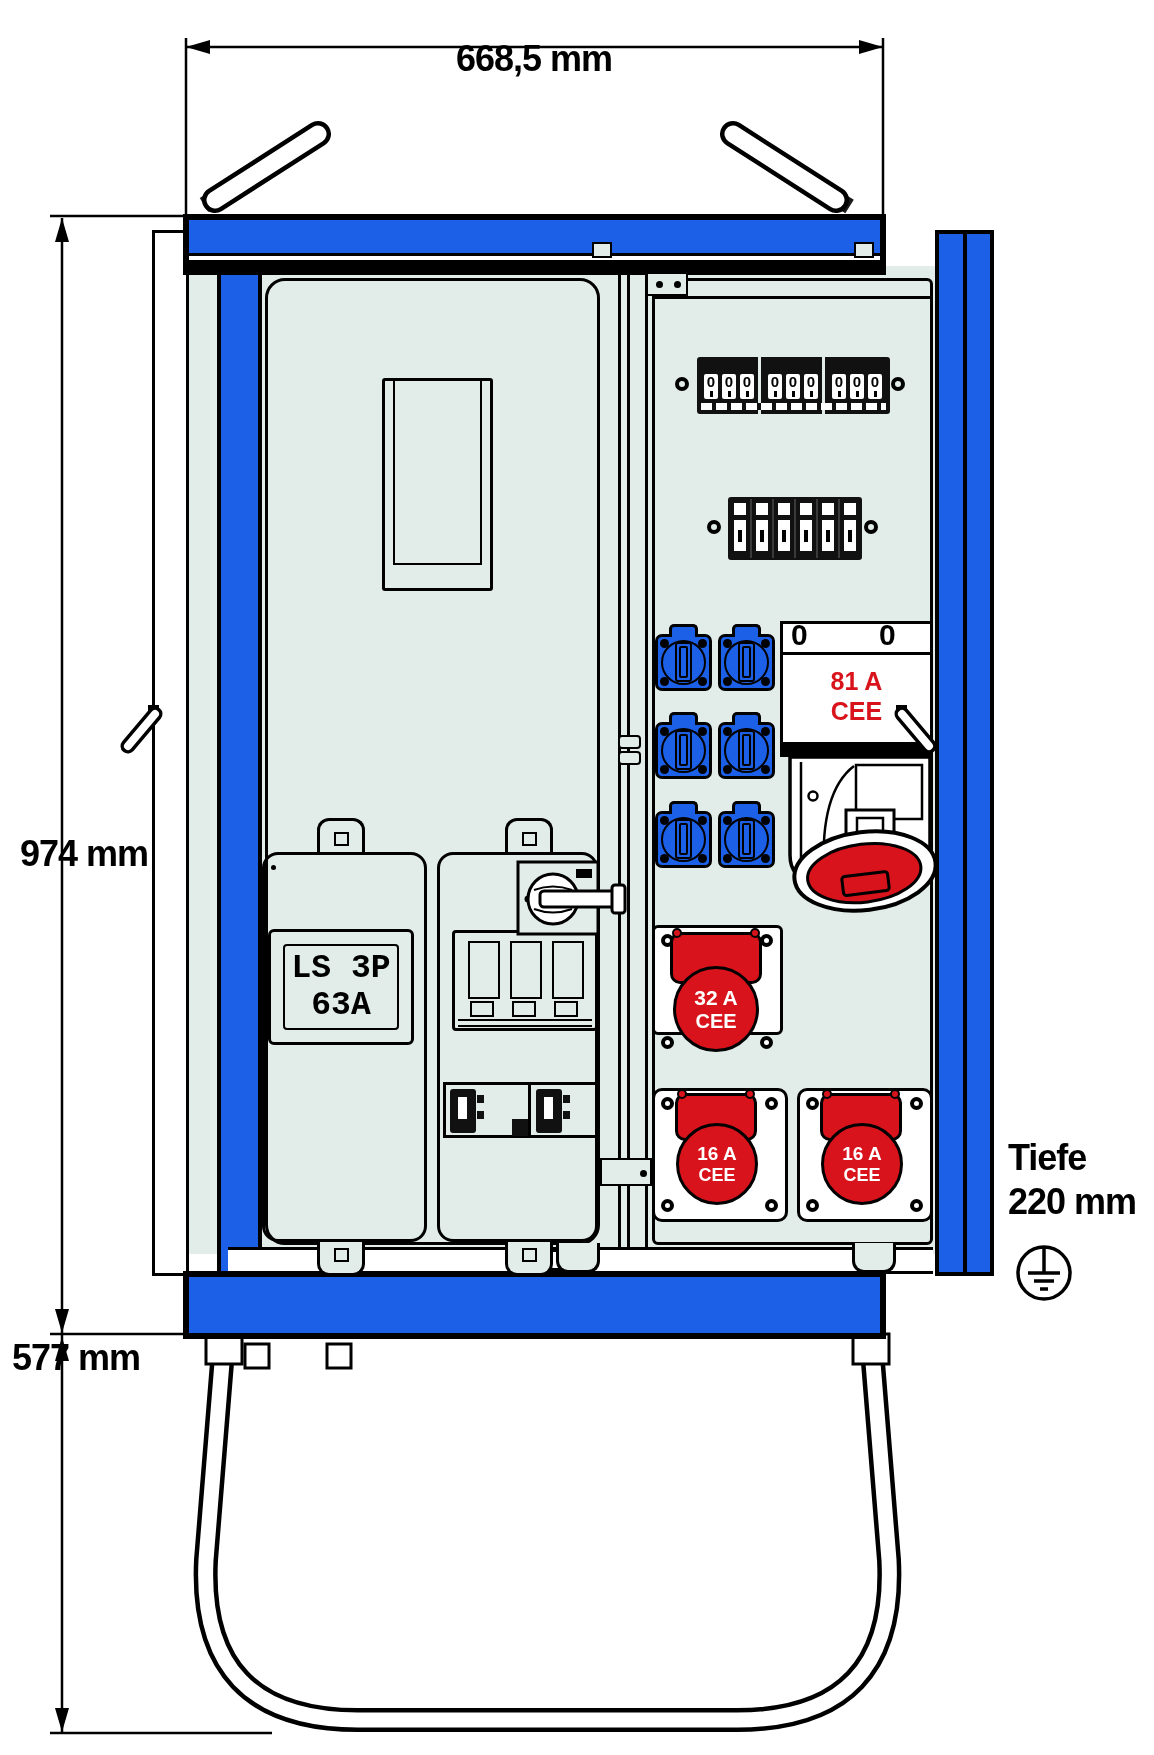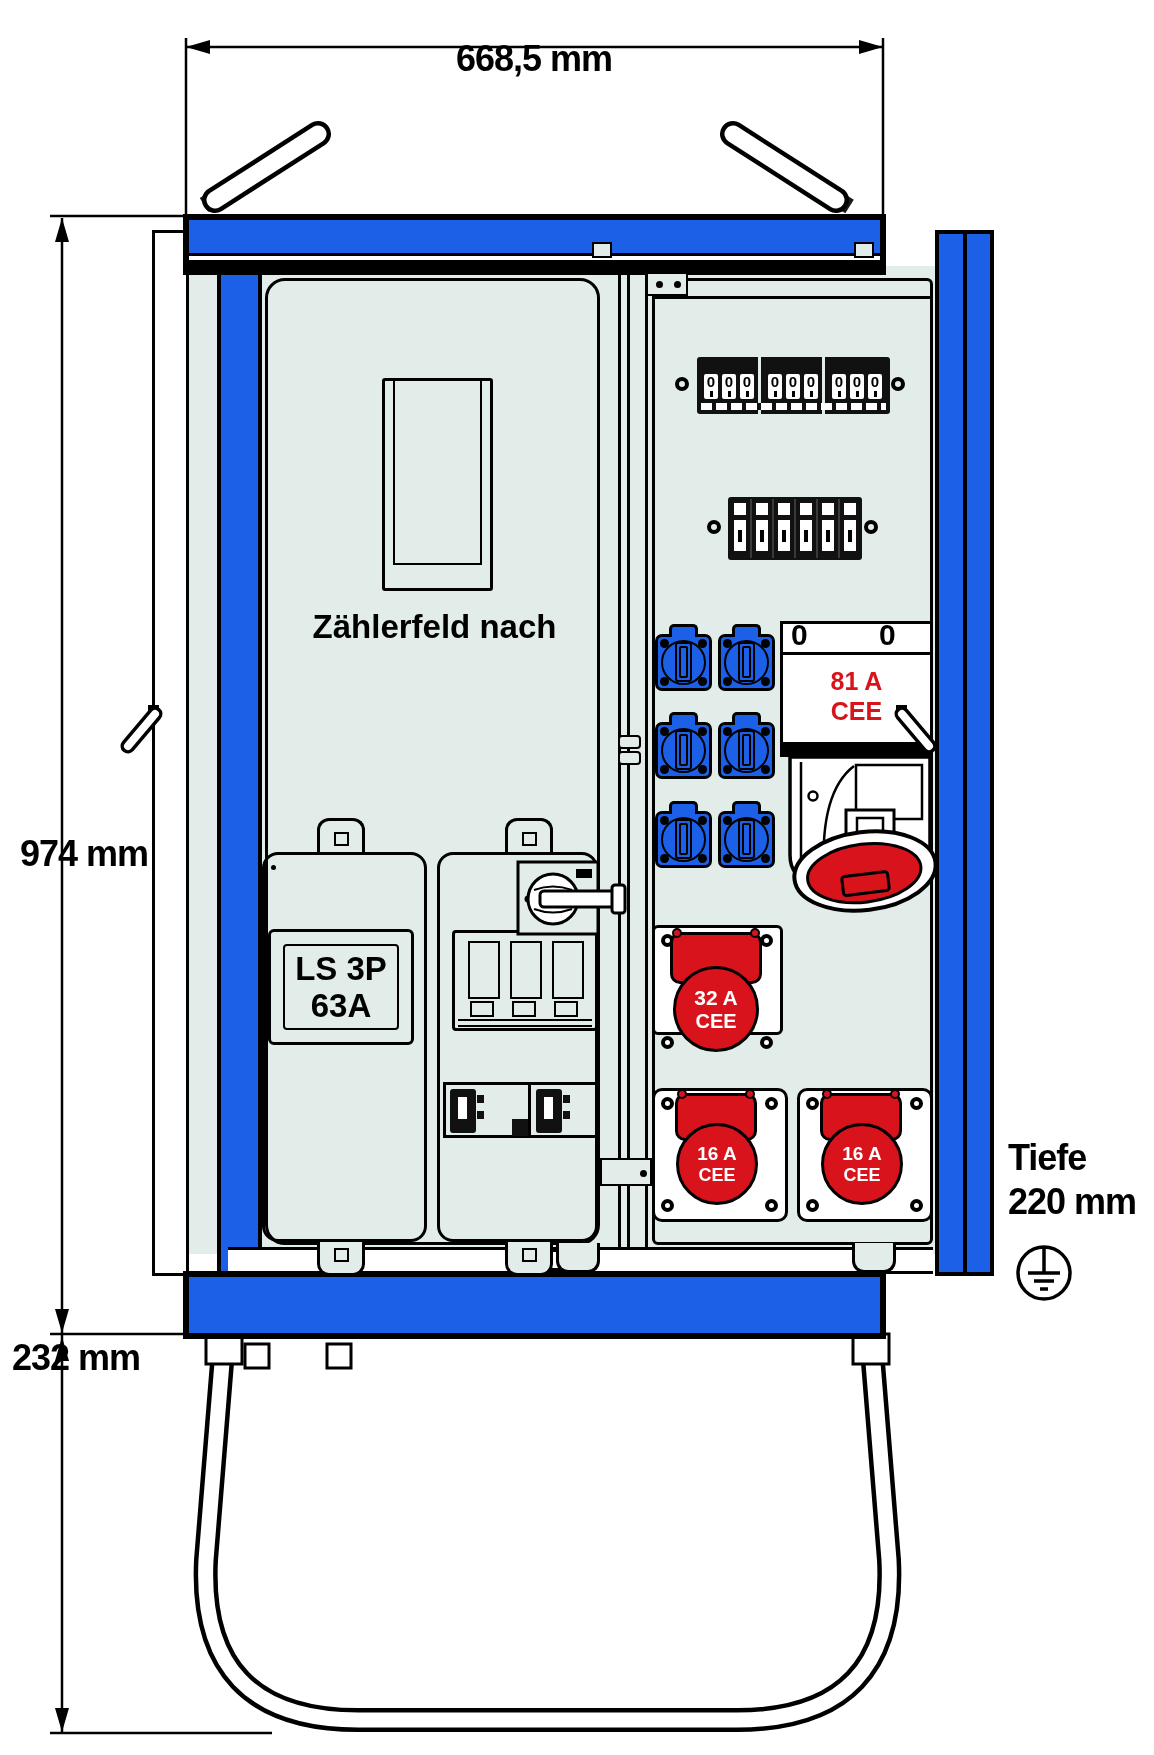--- a/index.html
+++ b/index.html
@@ -129,21 +129,21 @@
       <circle cx="1044" cy="1273" r="26"></circle>
       <line x1="1044" y1="1247" x2="1044" y2="1273"></line>
       <line x1="1028" y1="1273" x2="1060" y2="1273"></line>
       <line x1="1034" y1="1281" x2="1054" y2="1281"></line>
       <line x1="1040" y1="1289" x2="1048" y2="1289"></line>
     </g>
   </svg>
 
   <div class="abs dimtxt ctr" style="left:384px;top:14px;width:300px;margin-top:24px;">668,5 mm</div>
   <div class="abs dimtxt" style="left:14px;top:833px;margin-left:6px;">974 mm</div>
-  <div class="abs dimtxt" style="left:12px;top:1337px;">232 mm</div>
+  <div class="abs dimtxt" style="left:12px;top:1337px;">577 mm</div>
   <div class="abs" style="left:1008px;top:1136px;">
     <span class="dimtxt" style="display:block;line-height:44px;">Tiefe</span>
     <span class="dimtxt" style="display:block;line-height:44px;">220 mm</span>
   </div>
 
   <div class="abs interior" style="left:185px;top:266px;width:753px;height:988px;z-index:2;"></div>
 
   <div class="abs strip-white" style="left:152px;top:230px;width:37px;height:1046px;z-index:3;"></div>
   <div class="abs strip-blue" style="left:217px;top:230px;width:45px;height:1046px;z-index:3;"></div>
   <div class="abs strip-blue" style="left:935px;top:230px;width:59px;height:1046px;z-index:3;">
@@ -163,32 +163,31 @@
 
   <div class="abs vline" style="left:618px;top:232px;width:3px;height:1042px;z-index:3;"></div>
   <div class="abs vline" style="left:627px;top:232px;width:3px;height:1018px;z-index:3;"></div>
   <div class="abs vline" style="left:645px;top:232px;width:3px;height:1018px;z-index:3;"></div>
 
   <div class="abs panel" style="left:265px;top:278px;width:335px;height:967px;z-index:4;"></div>
 
   <div class="abs meter-outer" style="left:382px;top:378px;width:111px;height:213px;z-index:4;">
     <div class="abs meter-inner" style="left:8px;top:0;width:89px;height:184px;"></div>
   </div>
-  <div class="abs ctr" style="left:262px;top:608px;width:345px;font-size:33px;z-index:4;">Zählerfeld nach</div>
 
   <div class="abs tab-t" style="left:317px;top:818px;width:48px;height:34px;z-index:4;">
       <span class="tab-hole" style="top:11px;"></span>
     </div>
   <div class="abs tab-b" style="left:317px;top:1242px;width:48px;height:34px;z-index:5;">
       <span class="tab-hole" style="top:6px;"></span>
     </div>
   <div class="abs panel" style="left:262px;top:852px;width:165px;height:390px;border-radius:16px;z-index:4;">
     <div class="dot" style="left:6px;top:10px;width:5px;height:5px;"></div>
     <div class="abs ls-outer" style="left:3px;top:74px;width:146px;height:116px;">
-      <div class="abs ls-inner" style="left:12px;top:12px;width:116px;height:86px;">
+      <div class="abs ls-inner" style="left:12px;top:12px;width:116px;height:86px;font-family:Liberation Mono, monospace;">
         <span>LS 3P</span>
         <span>63A</span>
       </div>
     </div>
   </div>
 
   <div class="abs tab-t" style="left:505px;top:818px;width:48px;height:34px;z-index:4;">
       <span class="tab-hole" style="top:11px;"></span>
     </div>
   <div class="abs tab-b" style="left:505px;top:1242px;width:48px;height:34px;z-index:5;">

